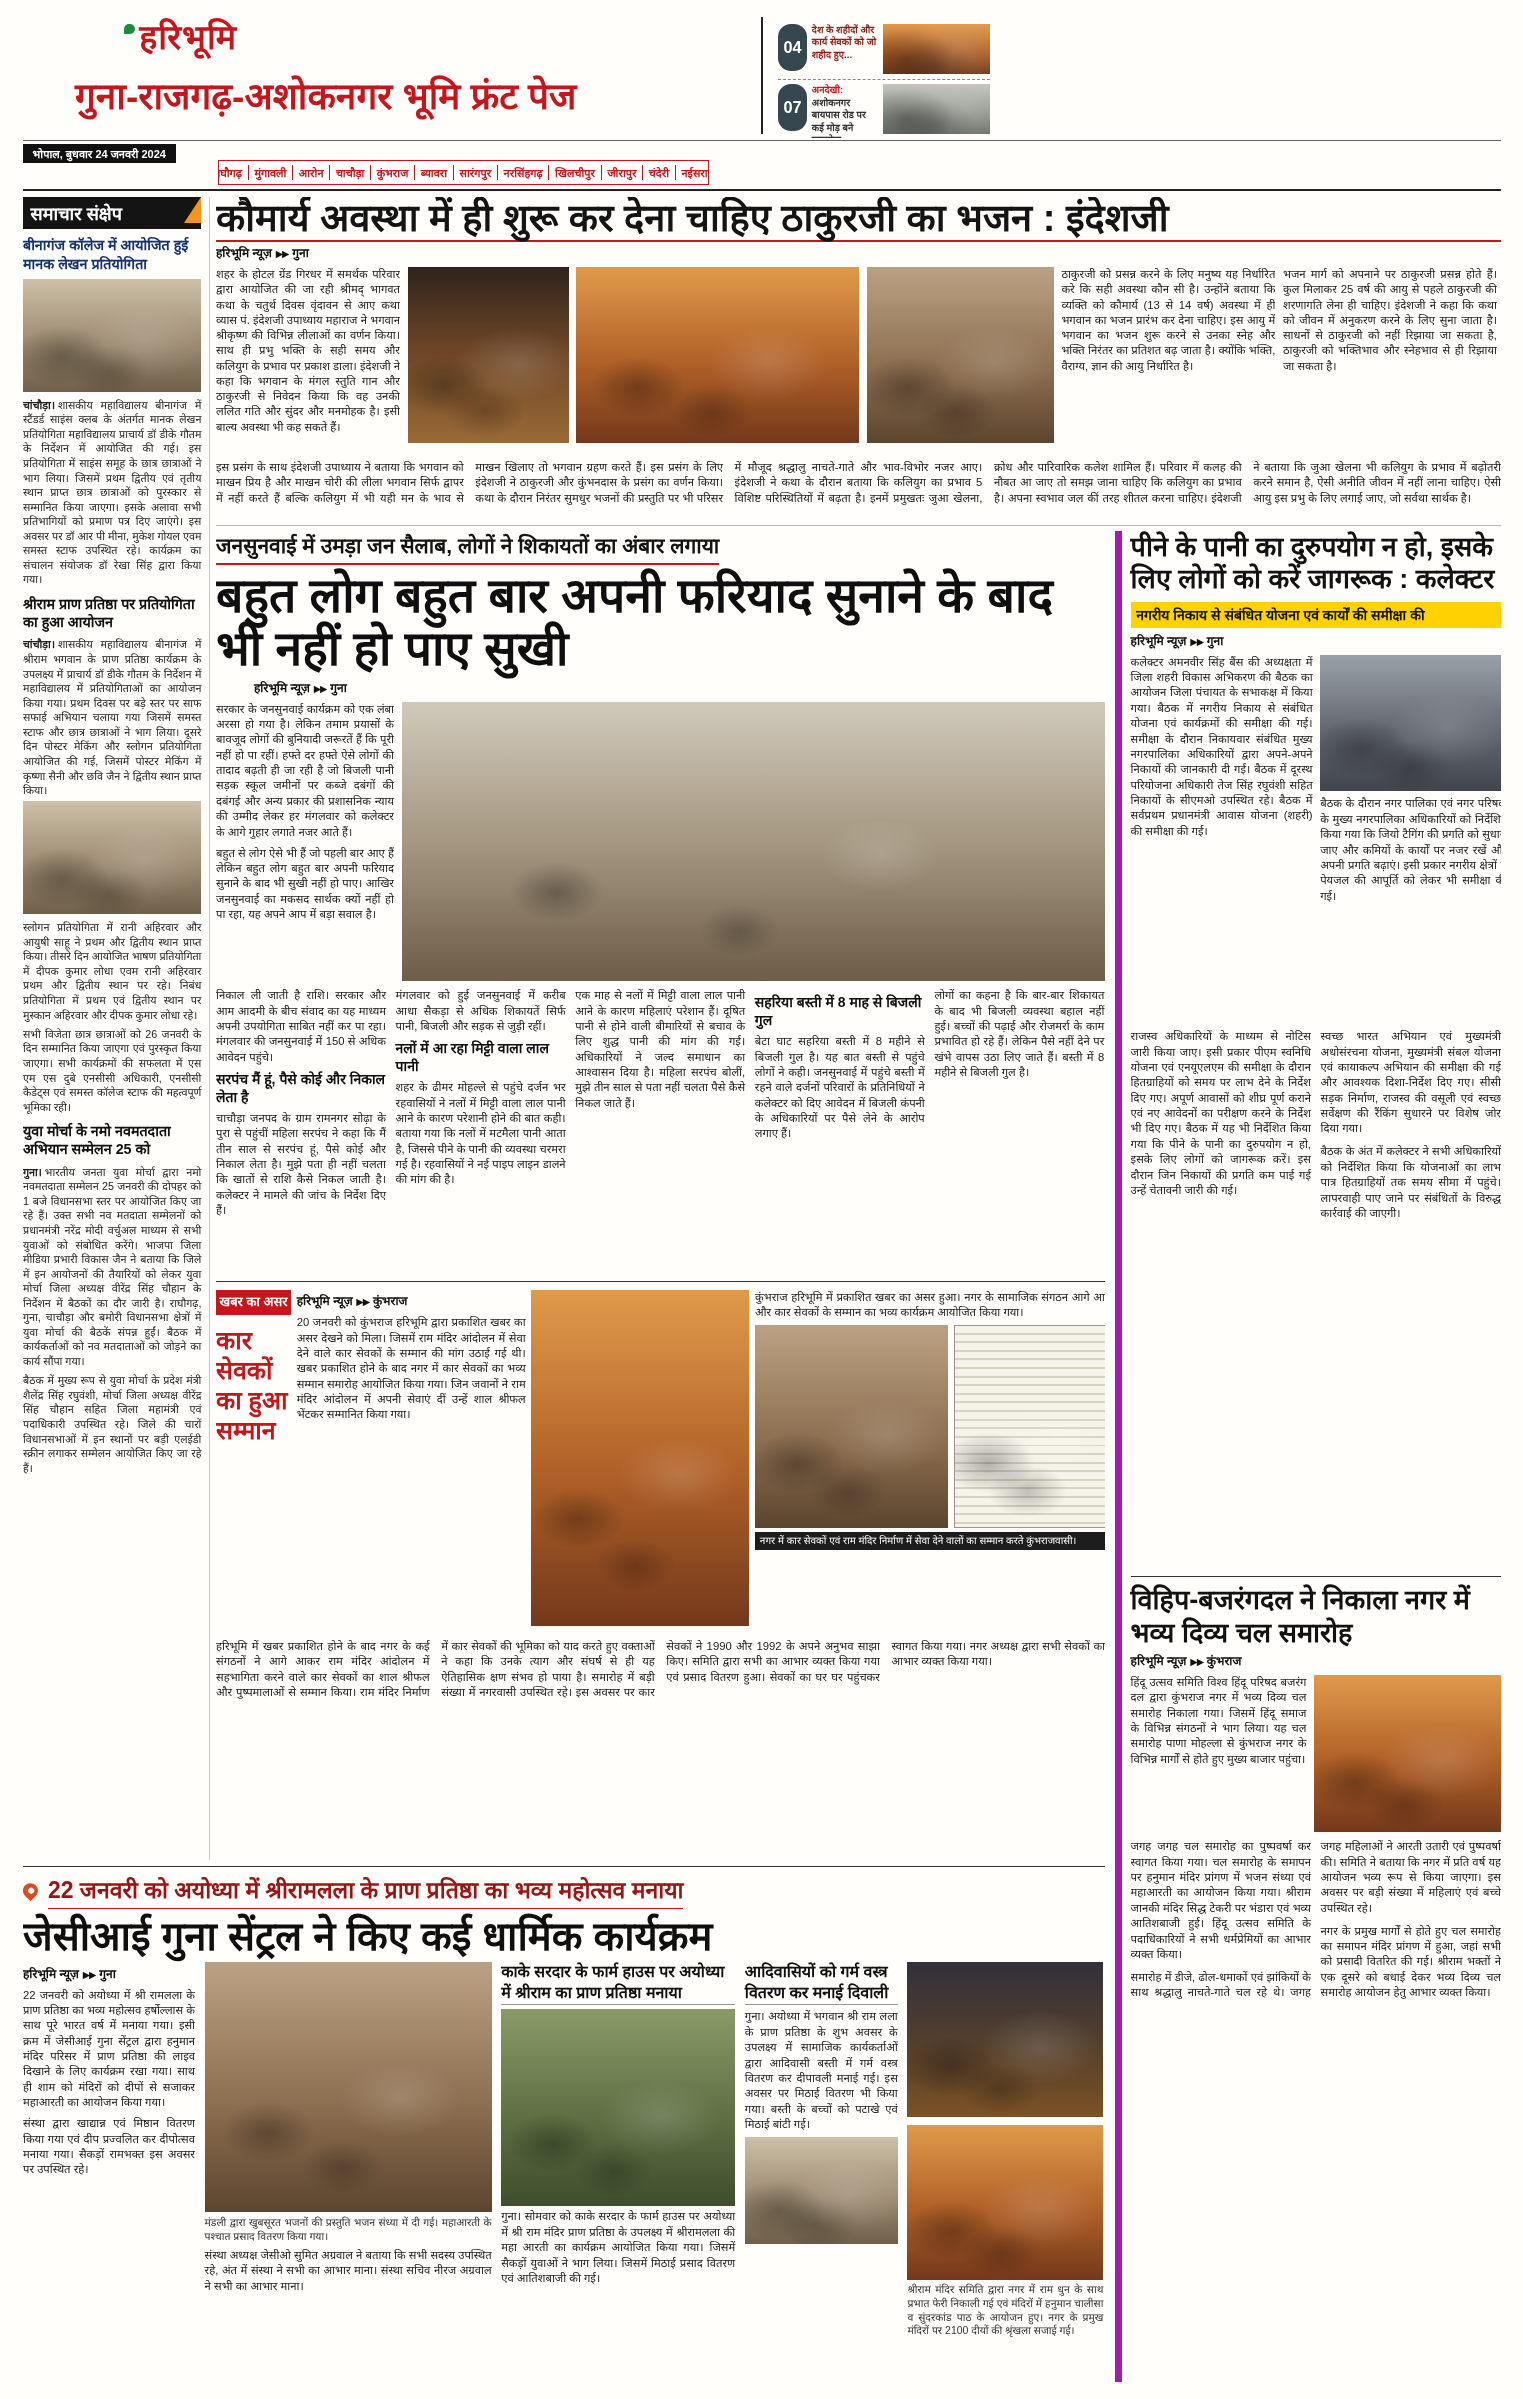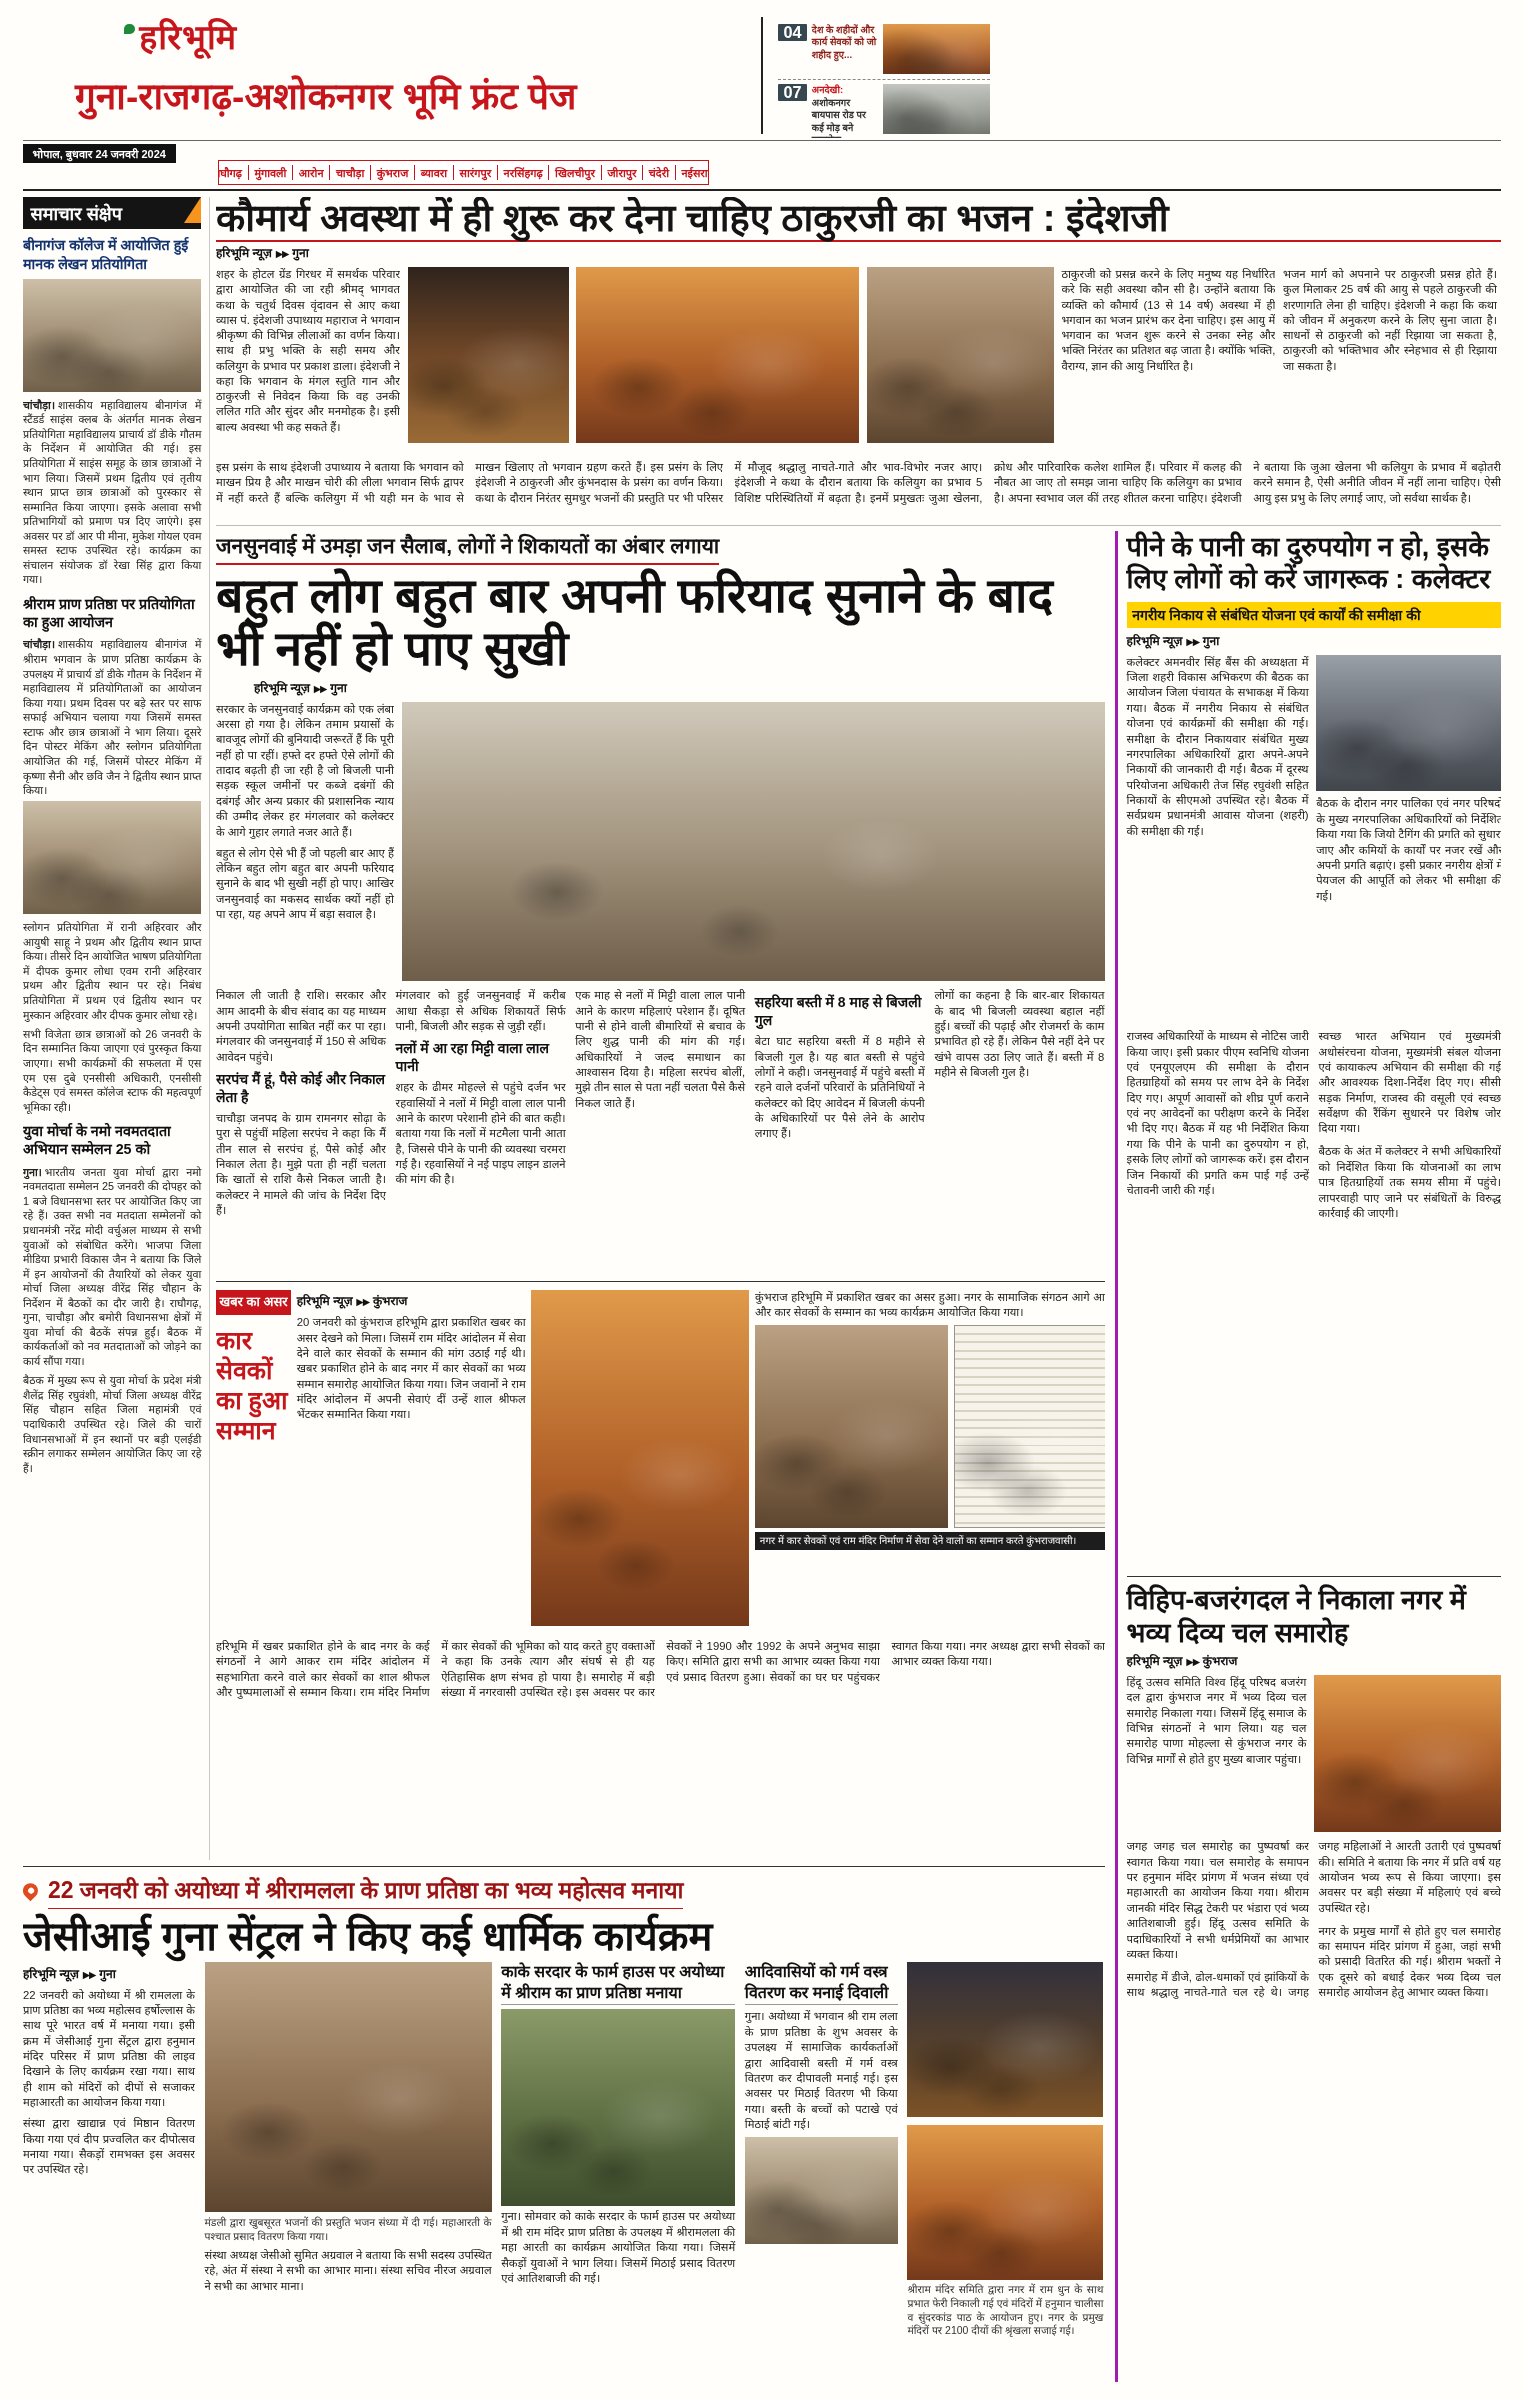--- a/index.html
+++ b/index.html
@@ -24,21 +24,21 @@
 .capbar{background:#1d1d1d;color:#fff;font-size:10px;line-height:1.25;padding:2.9px 4.8px}
 
 .masthead{left:23px;top:11.5px;width:1478px;height:126px}
 .logo{position:absolute;left:101px;top:1.9px;font-size:34px;font-weight:800;color:#c6161c;letter-spacing:1px}
 .logo-dot{display:inline-block;width:10.5px;height:10.5px;background:#1f8a3a;border-radius:50% 50% 50% 0;margin-right:4.8px;vertical-align:15.3px}
 .mh-title{position:absolute;left:52px;top:57px;font-size:37px;font-weight:800;color:#c6161c;white-space:nowrap}
 .mh-div{position:absolute;left:738px;top:5.7px;width:1.9px;height:117px;background:#222}
 .mh-teasers{position:absolute;left:755px;top:7.6px;width:212px}
 .teaser{display:flex;gap:4.8px;align-items:flex-start;padding:4.8px 0}
 .teaser+.teaser{border-top:1px dashed #888}
-.t-num{flex:none;width:29px;height:17px;background:#37474f;color:#fff;font-weight:800;font-size:16.3px;display:flex;align-items:center;justify-content:center;border-radius:1px}
+.t-num{flex:none;width:29px;height:47px;background:#37474f;color:#fff;font-weight:800;font-size:16.3px;display:flex;align-items:center;justify-content:center;border-radius:13px}
 .t-text{flex:1;font-size:9.6px;line-height:1.3;font-weight:bold;color:#8c1f17}
 .t-text .tk{color:#c6161c;display:block}
 .t-text.dark2{color:#333}
 .t-photo{width:107px;height:50px}
 
 .rule1{left:23px;top:140px;width:1478px;height:1px;background:#666}
 .datebar{left:23px;top:144px;background:#111;color:#fff;font-size:11px;font-weight:bold;padding:1.9px 9.6px}
 .citynav{left:218px;top:160px;width:491px;height:25px;border:1.9px solid #c6161c;display:flex;align-items:center;justify-content:center;background:#fff}
 .city{font-size:11px;font-weight:bold;color:#c6161c;padding:0 5.7px;white-space:nowrap;cursor:pointer}
 .city+.city{border-left:1.4px solid #c6161c}
@@ -72,21 +72,21 @@
 .khabar{left:216px;top:1281px;width:889px;height:577px;border-top:1.9px solid #333;padding-top:7.6px}
 .kh-row{display:flex;gap:5.7px;height:340px}
 .kh-labelcol{width:75px;flex:none}
 .kh-label{background:#c6161c;color:#fff;font-weight:800;font-size:13px;text-align:center;padding:4.8px 2.9px;line-height:1.25}
 .vhead{color:#c6161c;font-size:25px;font-weight:800;line-height:1.2;margin-top:9.6px}
 .kh-mid{width:229px;flex:none}
 .kh-right{width:356px;flex:none}
 .kh-imgrow{display:flex;gap:5.7px;margin-top:4.8px}
 .kh-bottom{margin-top:9.6px;column-count:4;column-gap:11.5px;height:201px;overflow:hidden;font-size:11.3px;line-height:1.35;text-align:justify}
 
-.right-col{left:1115px;top:531px;width:386px;height:1851px;border-left:3px solid #a21caf;padding-left:8.6px}
+.right-col{left:1115px;top:531px;width:386px;height:1851px;border-left:7px solid #a21caf;padding-left:8.6px}
 .r-head{font-size:27px;font-weight:800;line-height:1.2;color:#121212}
 .yellow{background:#ffd200;font-weight:800;font-size:14px;line-height:1.3;padding:3.8px 5.7px;margin:6.7px 0 3.8px;color:#111}
 .w-row{display:flex;gap:7.6px;height:367px;margin-top:1.9px}
 .w-c1{width:182px;flex:none}
 .w-c2{width:187px;flex:none}
 .w-photo{width:187px;height:136px;margin-bottom:5.7px}
 .twocol{column-count:2;column-gap:9.6px;overflow:hidden;font-size:11.3px;line-height:1.36;text-align:justify;margin-top:7.6px}
 .twocol p{margin-bottom:7.6px}
 .vihip{border-top:1.9px solid #333;margin-top:11.5px;padding-top:7.6px}
 .v-row{display:flex;gap:7.6px;height:157px;margin-top:1.9px}

